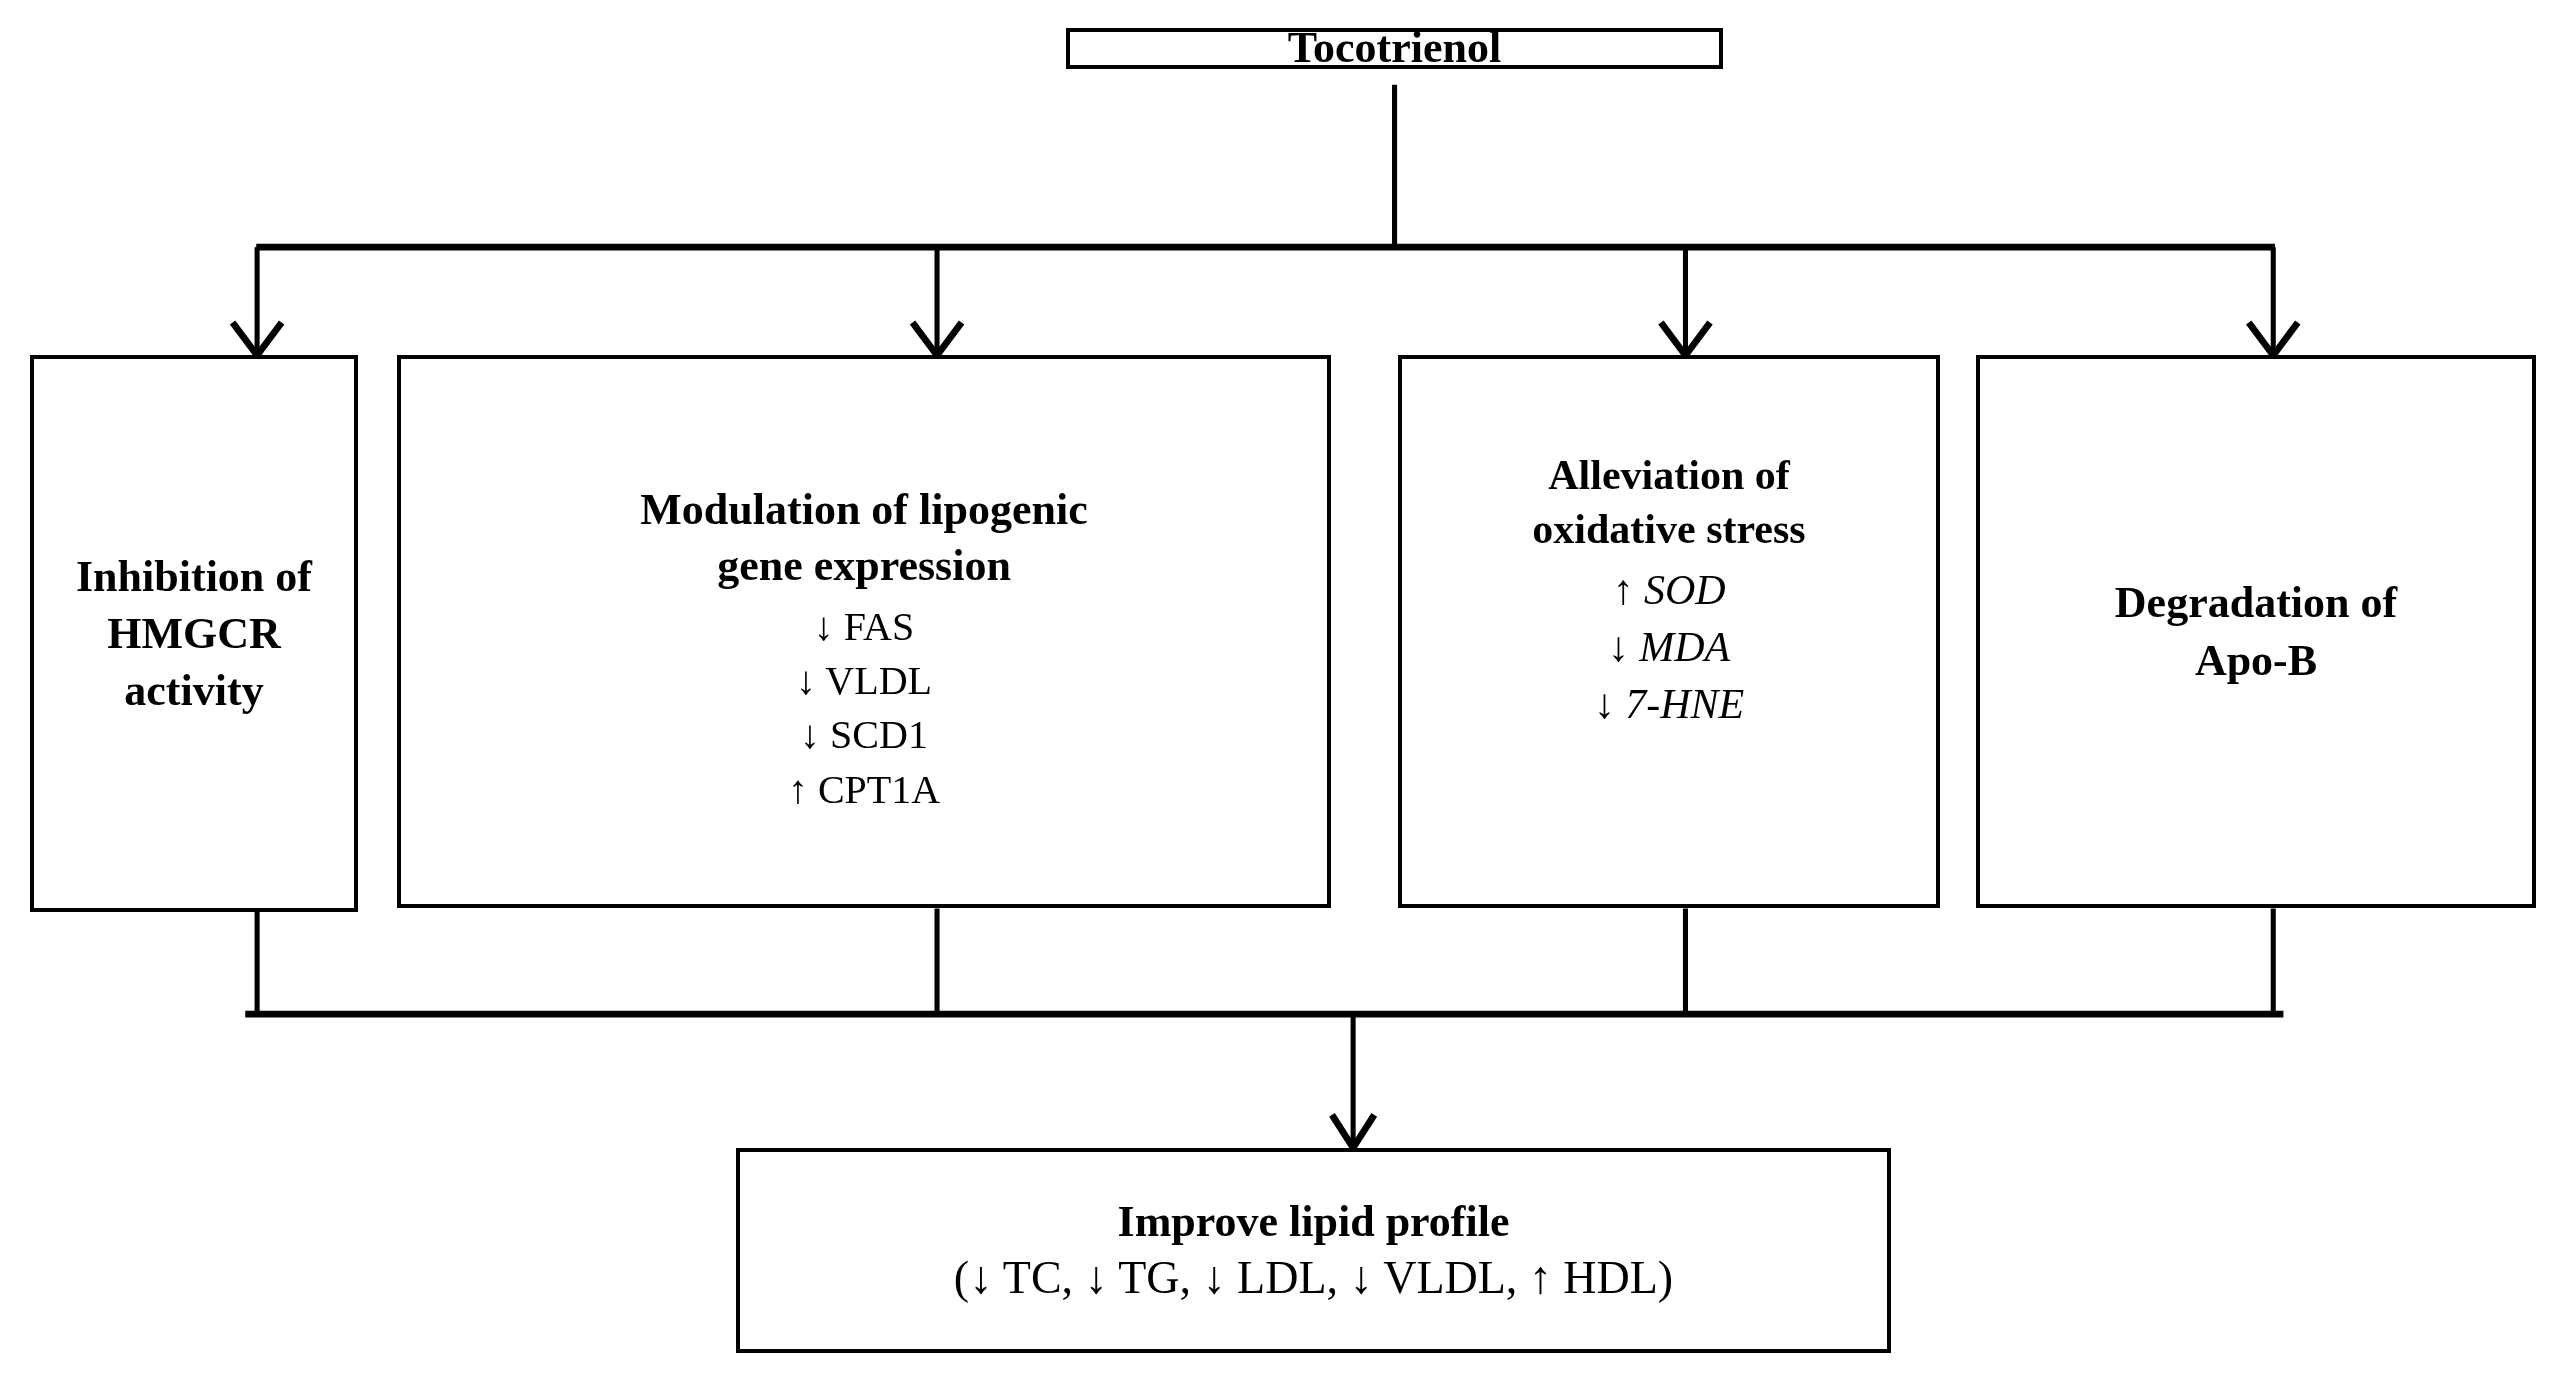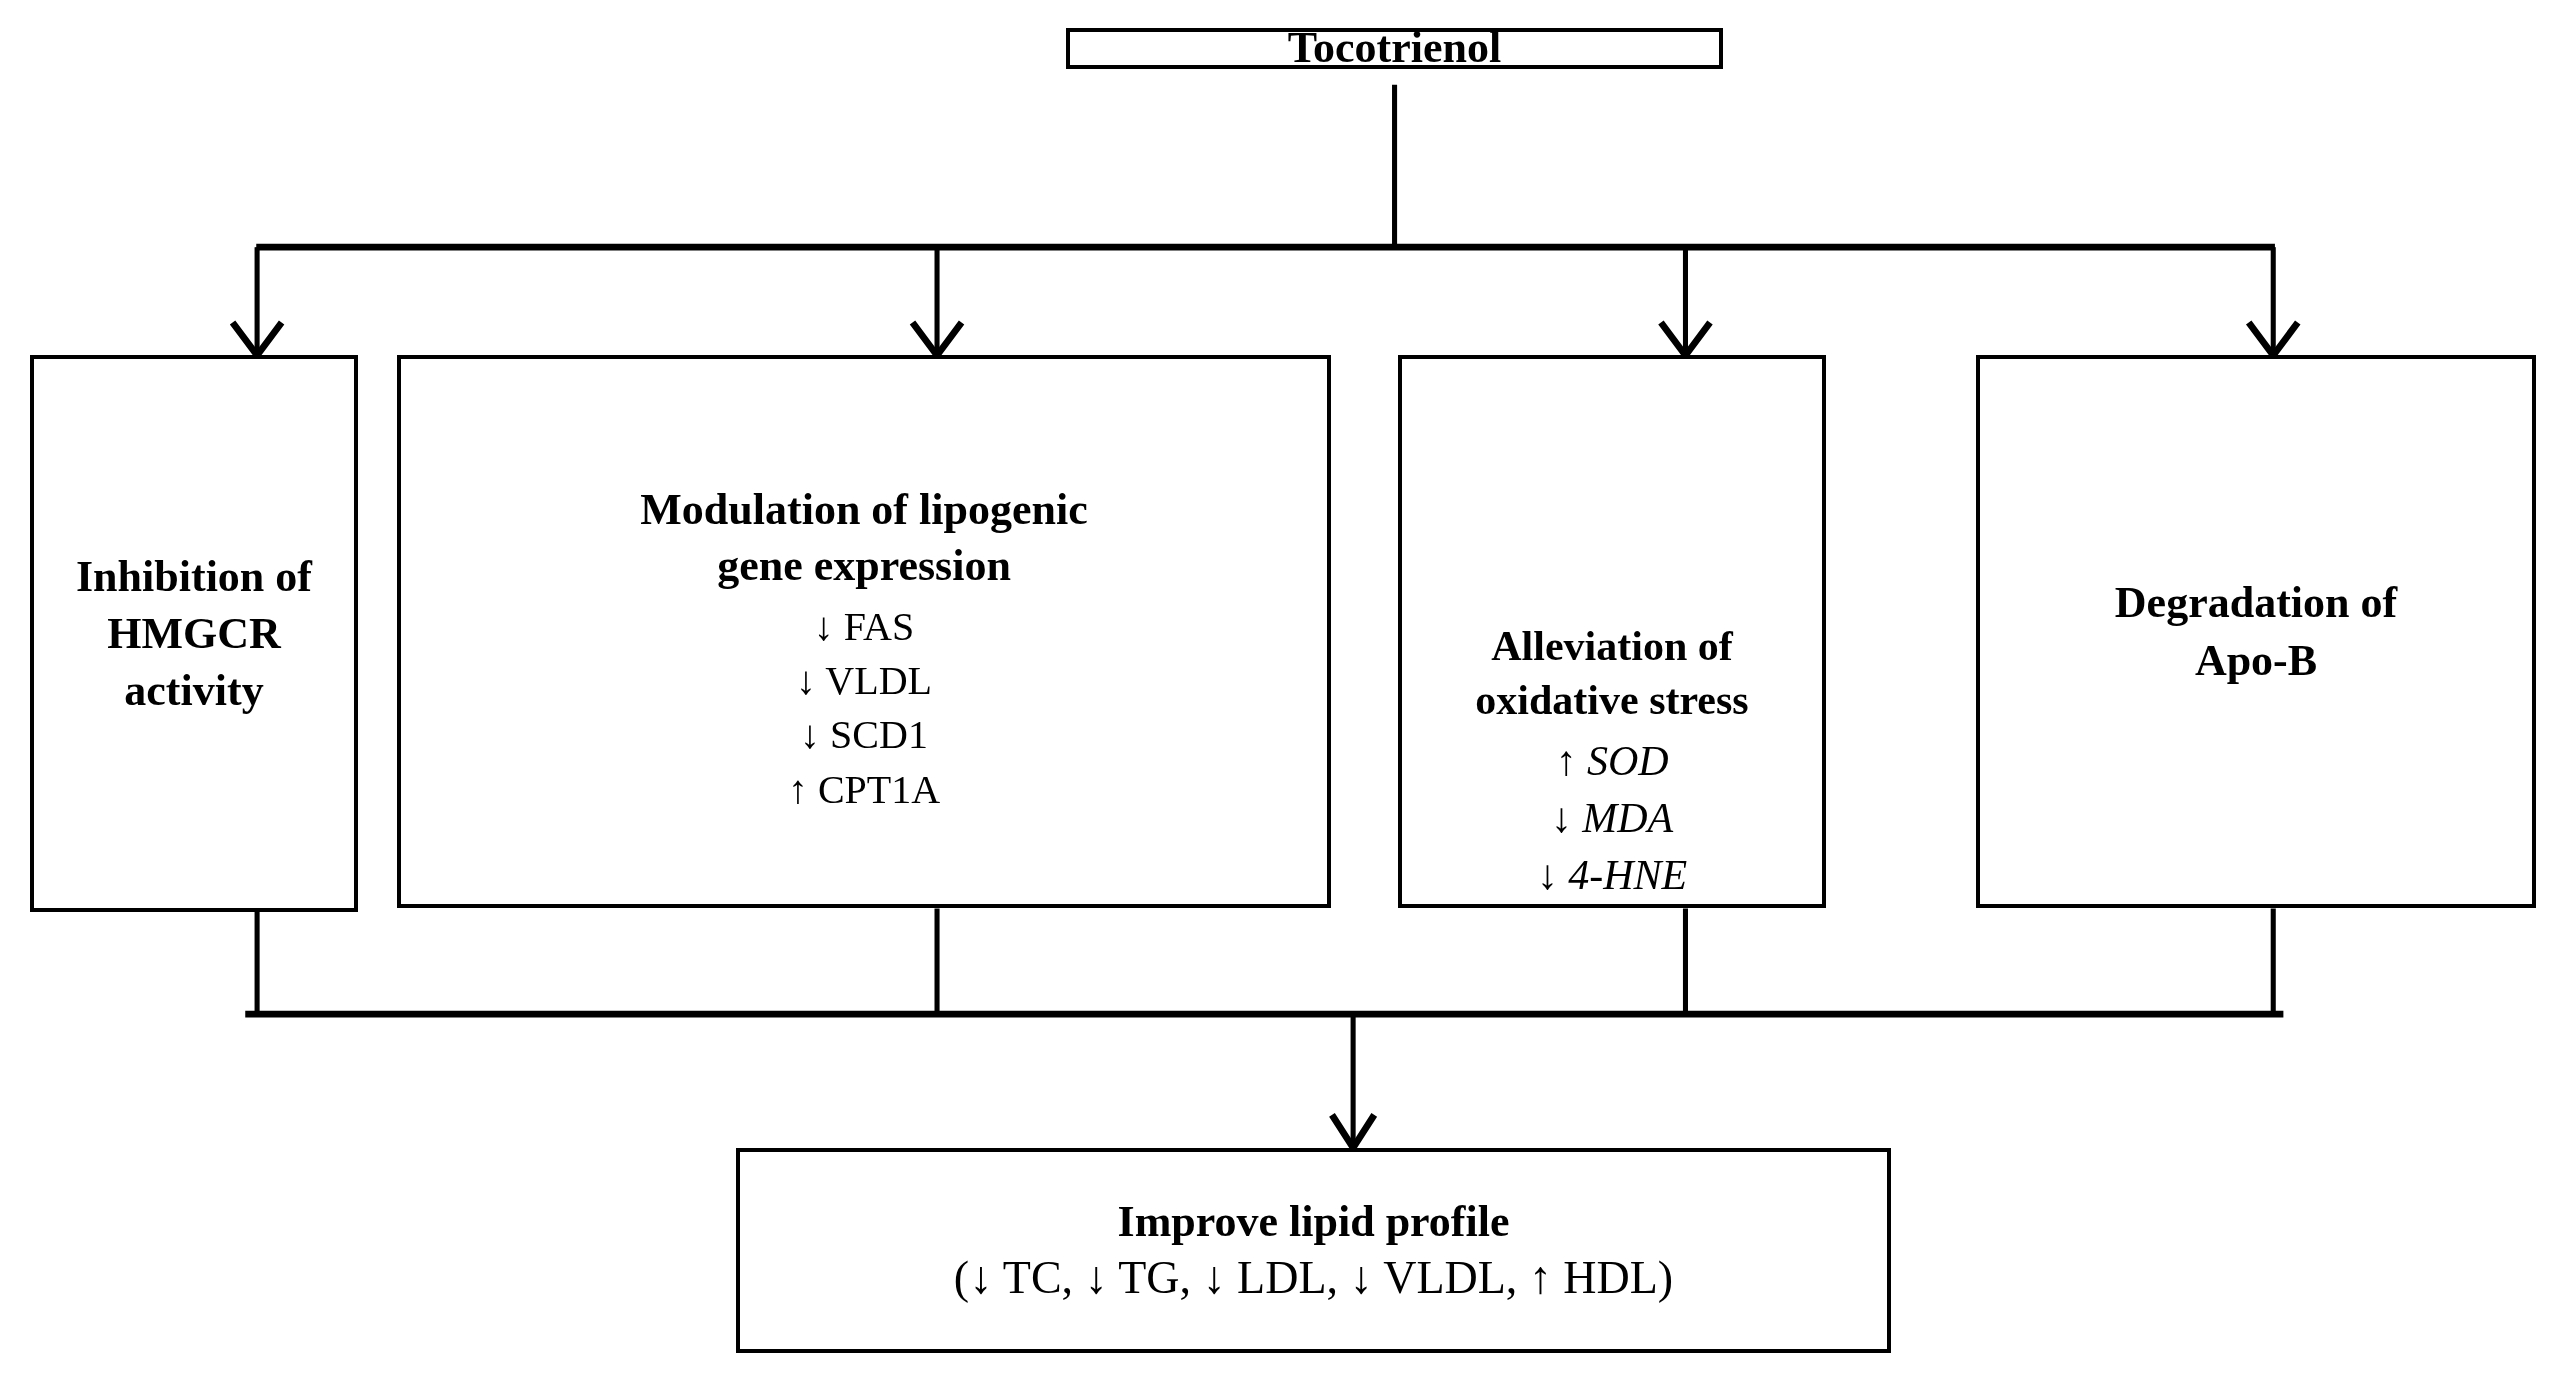--- a/index.html
+++ b/index.html
@@ -70,24 +70,24 @@
   #node-lipogenic {
     left: 397px;   top: 355px;  width: 934px; height: 553px;
     font-size: 44px;
     justify-content: center;
     padding-top: 36px;
   }
   #node-lipogenic .node-title { line-height: 1.28; }
   #node-lipogenic .node-sub-list { font-size: 40px; line-height: 1.36; margin-top: 5px; }
 
   #node-oxidative {
-    left: 1398px;  top: 355px;  width: 428px;  height: 553px;
+    left: 1398px;  top: 355px;  width: 542px;  height: 553px;
     font-size: 42px;
-    justify-content: flex-end;
-    padding-top: 30px;
+    justify-content: flex-start;
+    padding-top: 90px;
   }
   #node-oxidative .node-title { line-height: 1.28; }
   #node-oxidative .node-sub-list { font-size: 42px; line-height: 1.36; margin-top: 5px; font-style: italic; }
 
   #node-apob {
     left: 1976px;  top: 355px;  width: 560px;  height: 553px;
     font-size: 44px;
   }
   #node-apob .node-title { line-height: 1.30; }
 
@@ -160,21 +160,21 @@
       <li>↑ CPT1A</li>
     </ul>
   </div>
 
   <div class="node-box" id="node-oxidative">
     <div class="node-title">Alleviation of
 oxidative stress</div>
     <ul class="node-sub-list">
       <li>↑ SOD</li>
       <li>↓ MDA</li>
-      <li>↓ 4-HNE</li>
+      <li>↓ 7-HNE</li>
     </ul>
   </div>
 
   <div class="node-box" id="node-apob">
     <div class="node-title">Degradation of
 Apo-B</div>
   </div>
 
   <div class="node-box" id="node-lipid-profile">
     <div class="node-title">Improve  lipid  profile</div>

